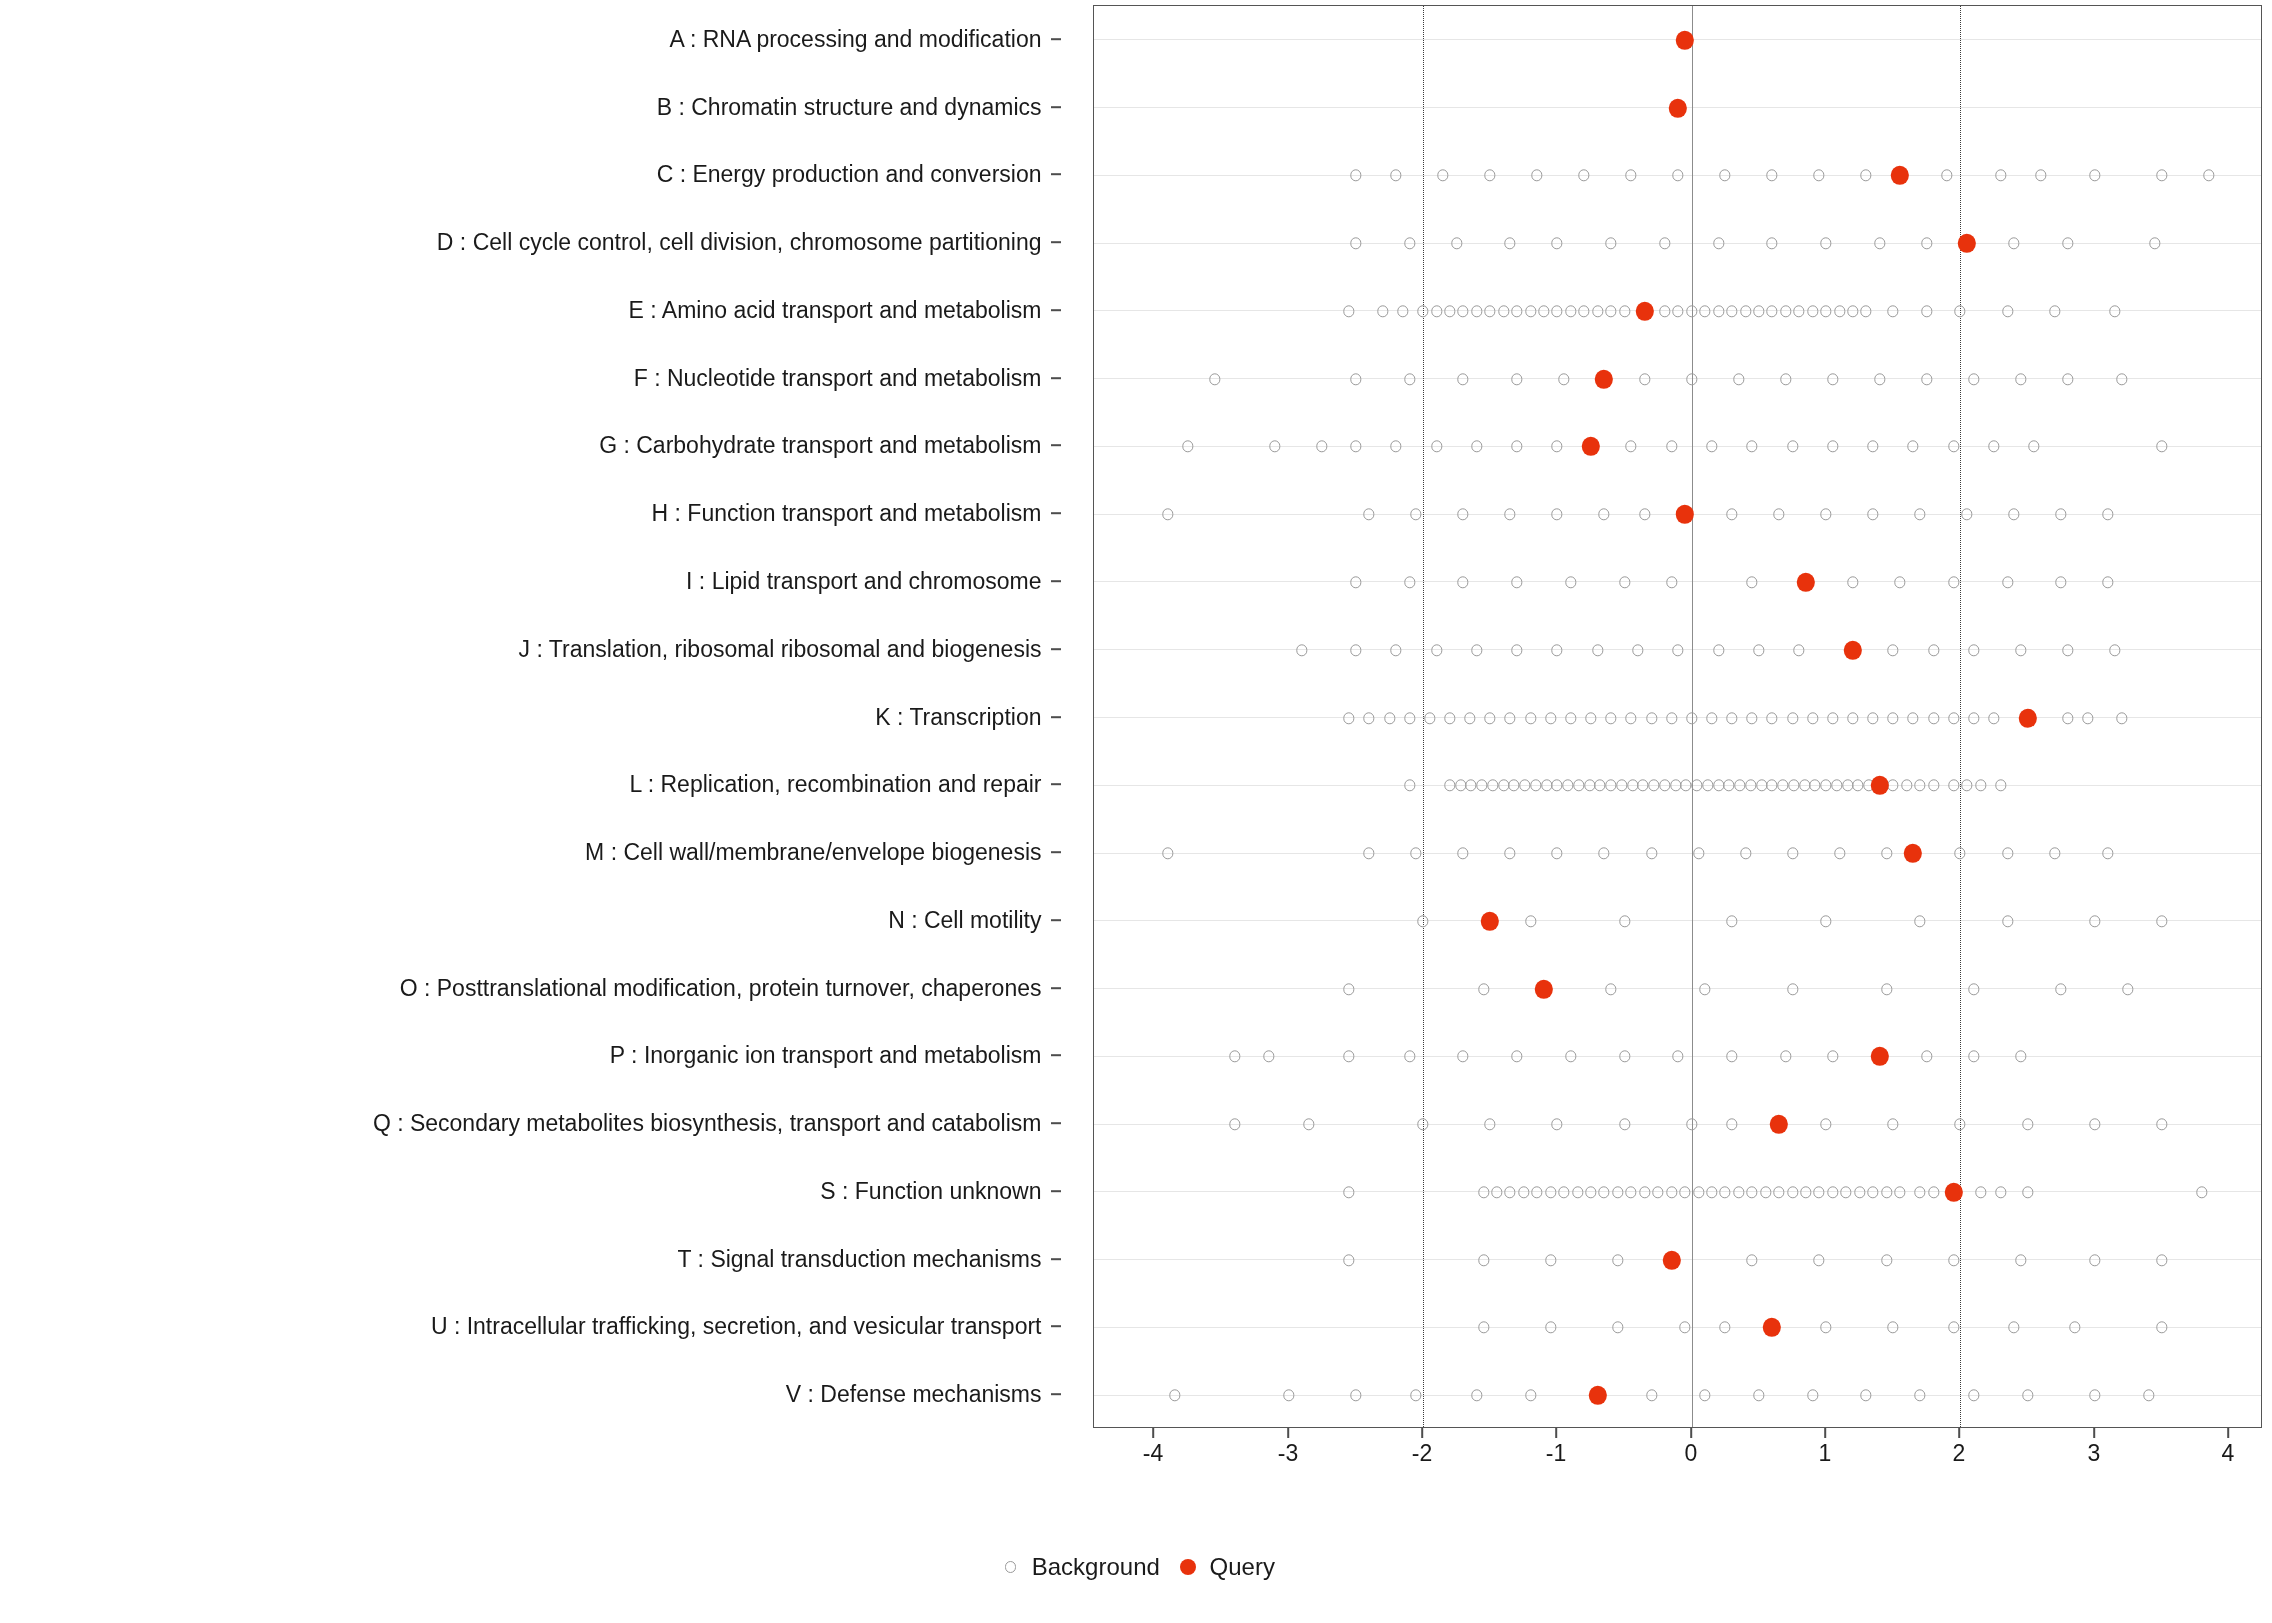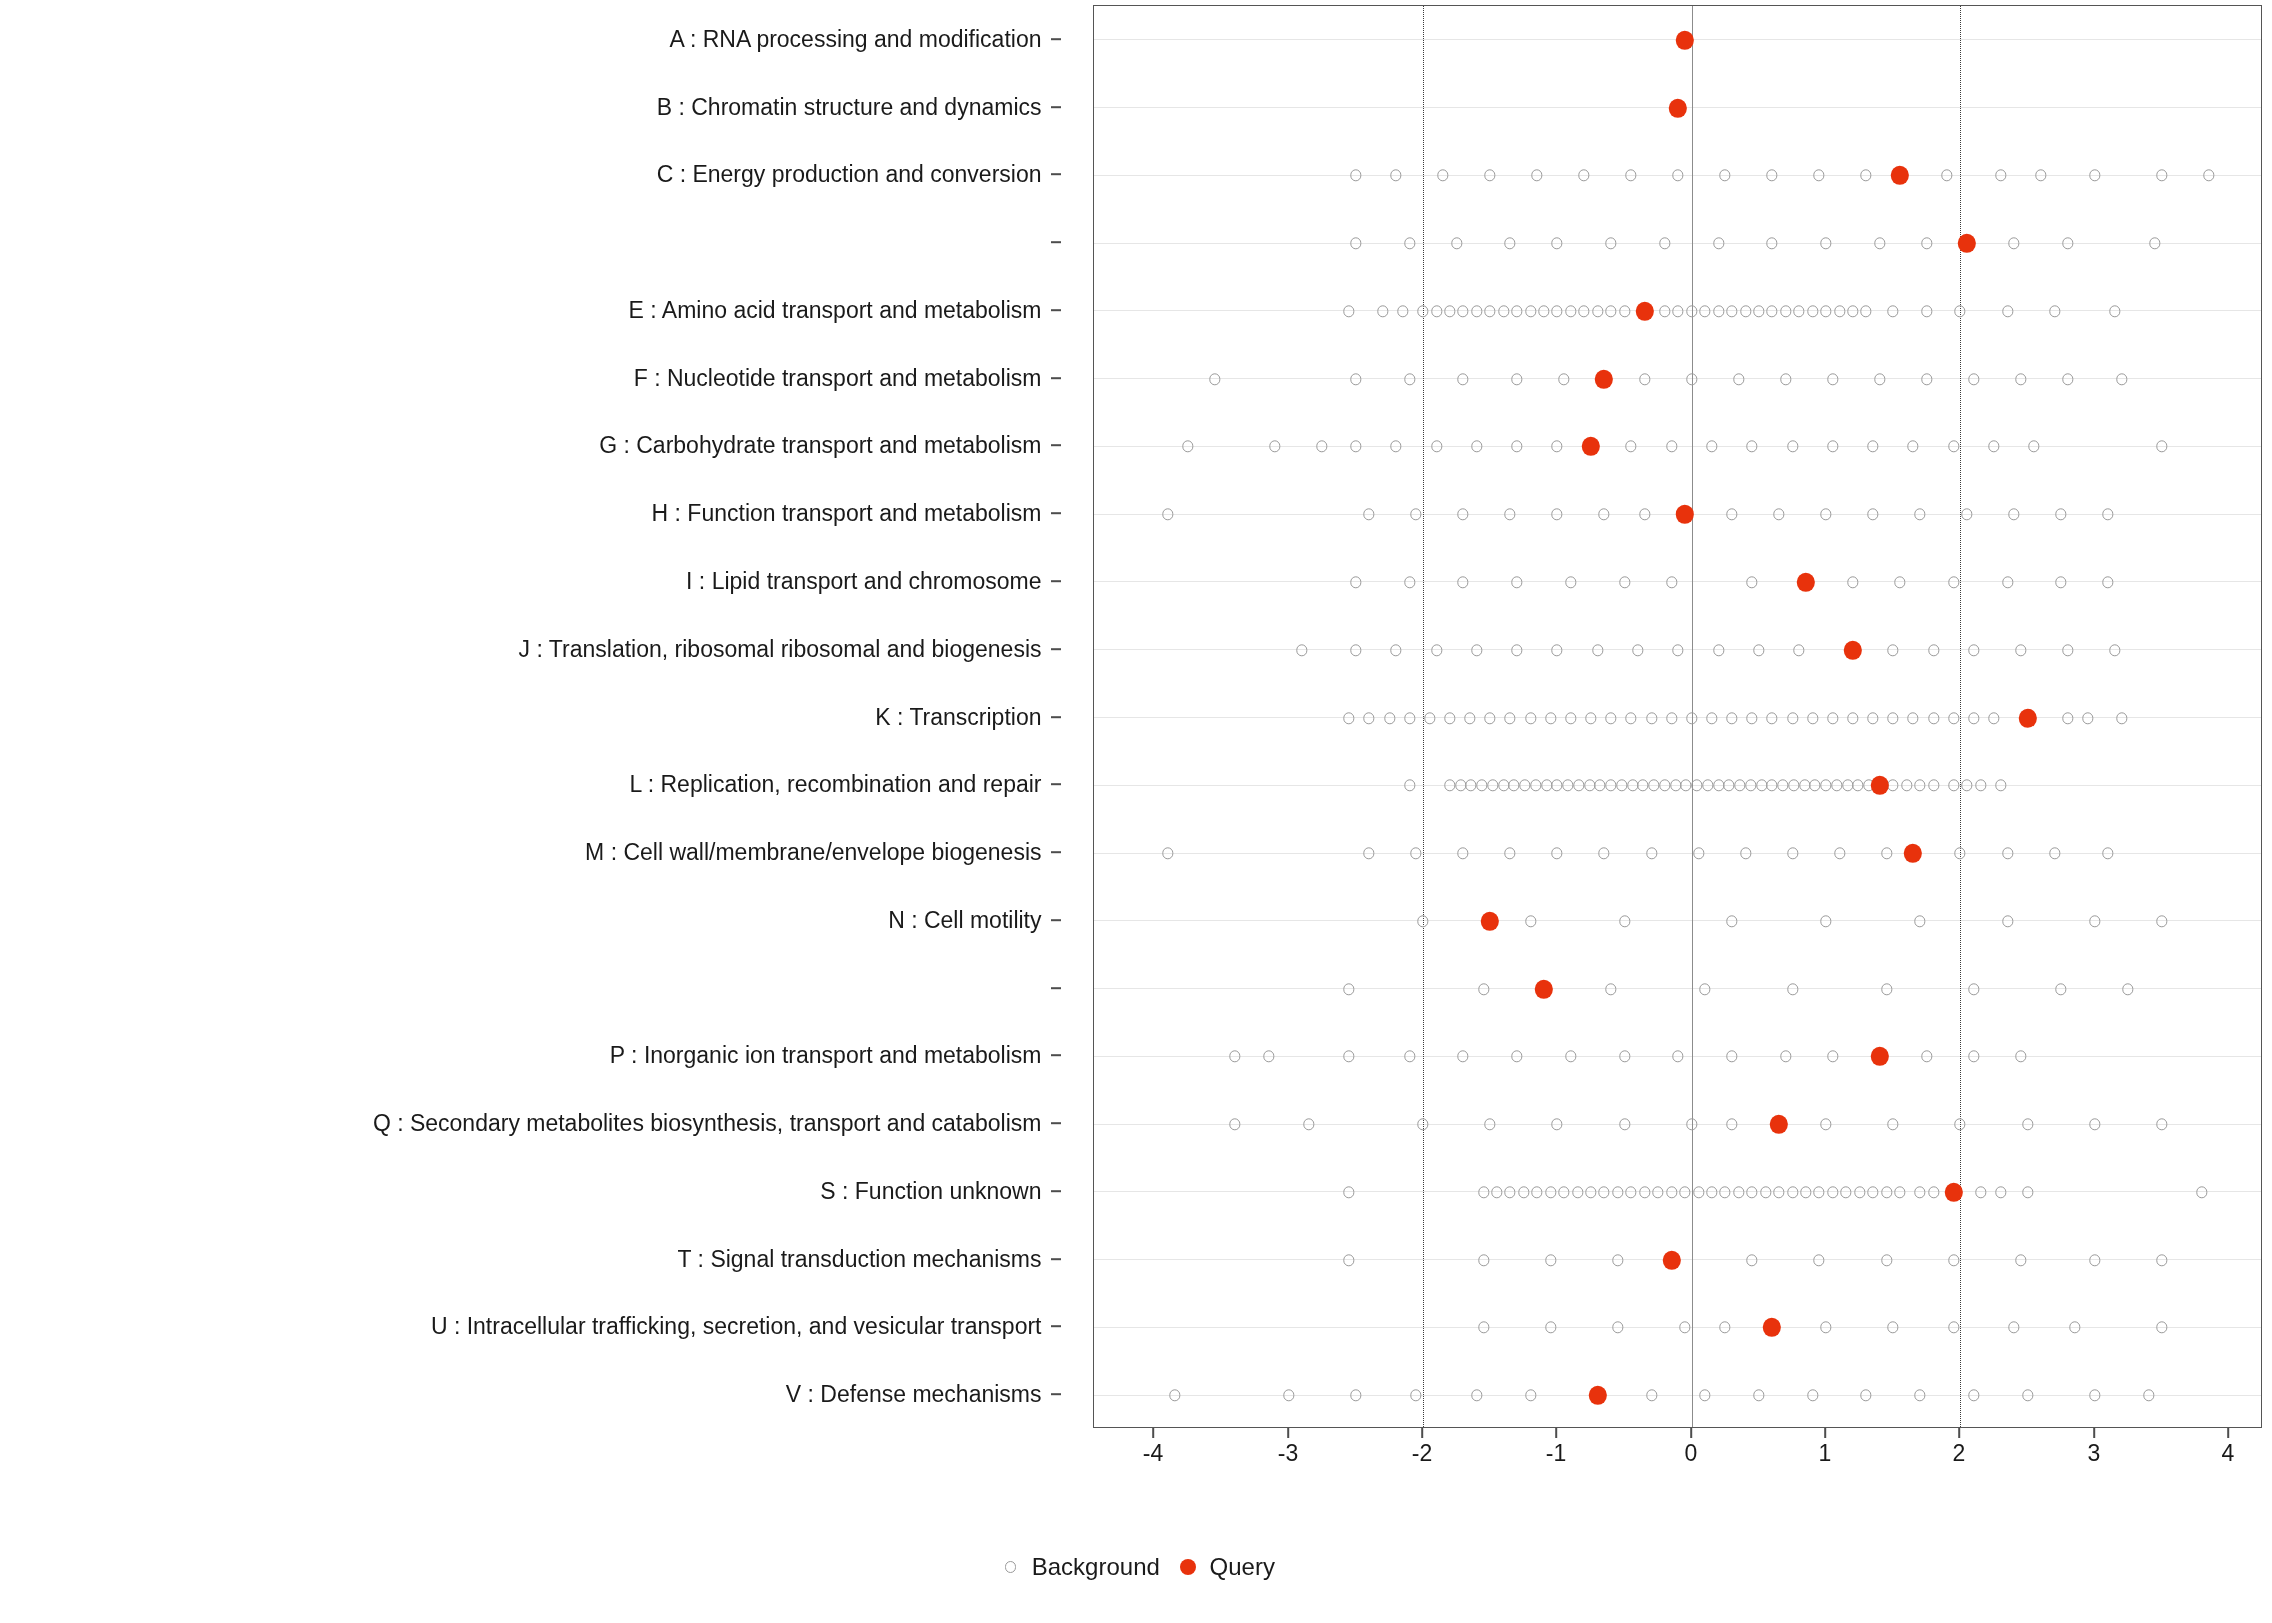--- a/index.html
+++ b/index.html
@@ -195,20 +195,21 @@
 
 <div id="chart-root">
 
   <div class="ylabels" id="ylabels">
       <div class="ylabel" style="top: 34px;">A : RNA processing and modification</div>
       <div class="ytick" style="top: 34px;"></div>
       <div class="ylabel" style="top: 102px;">B : Chromatin structure and dynamics</div>
       <div class="ytick" style="top: 102px;"></div>
       <div class="ylabel" style="top: 169px;">C : Energy production and conversion</div>
       <div class="ytick" style="top: 169px;"></div>
+      <div class="ylabel" style="top: 237px;">D : Cell cycle control, cell division, chromosome partitioning</div>
       <div class="ytick" style="top: 237px;"></div>
       <div class="ylabel" style="top: 305px;">E : Amino acid transport and metabolism</div>
       <div class="ytick" style="top: 305px;"></div>
       <div class="ylabel" style="top: 373px;">F : Nucleotide transport and metabolism</div>
       <div class="ytick" style="top: 373px;"></div>
       <div class="ylabel" style="top: 440px;">G : Carbohydrate transport and metabolism</div>
       <div class="ytick" style="top: 440px;"></div>
       <div class="ylabel" style="top: 508px;">H : Function transport and metabolism</div>
       <div class="ytick" style="top: 508px;"></div>
       <div class="ylabel" style="top: 576px;">I : Lipid transport and chromosome</div>
@@ -216,20 +217,21 @@
       <div class="ylabel" style="top: 644px;">J : Translation, ribosomal ribosomal and biogenesis</div>
       <div class="ytick" style="top: 644px;"></div>
       <div class="ylabel" style="top: 712px;">K : Transcription</div>
       <div class="ytick" style="top: 712px;"></div>
       <div class="ylabel" style="top: 779px;">L : Replication, recombination and repair</div>
       <div class="ytick" style="top: 779px;"></div>
       <div class="ylabel" style="top: 847px;">M : Cell wall/membrane/envelope biogenesis</div>
       <div class="ytick" style="top: 847px;"></div>
       <div class="ylabel" style="top: 915px;">N : Cell motility</div>
       <div class="ytick" style="top: 915px;"></div>
+      <div class="ylabel" style="top: 983px;">O : Posttranslational modification, protein turnover, chaperones</div>
       <div class="ytick" style="top: 983px;"></div>
       <div class="ylabel" style="top: 1050px;">P : Inorganic ion transport and metabolism</div>
       <div class="ytick" style="top: 1050px;"></div>
       <div class="ylabel" style="top: 1118px;">Q : Secondary metabolites biosynthesis, transport and catabolism</div>
       <div class="ytick" style="top: 1118px;"></div>
       <div class="ylabel" style="top: 1186px;">S : Function unknown</div>
       <div class="ytick" style="top: 1186px;"></div>
       <div class="ylabel" style="top: 1254px;">T : Signal transduction mechanisms</div>
       <div class="ytick" style="top: 1254px;"></div>
       <div class="ylabel" style="top: 1321px;">U : Intracellular trafficking, secretion, and vesicular transport</div>

